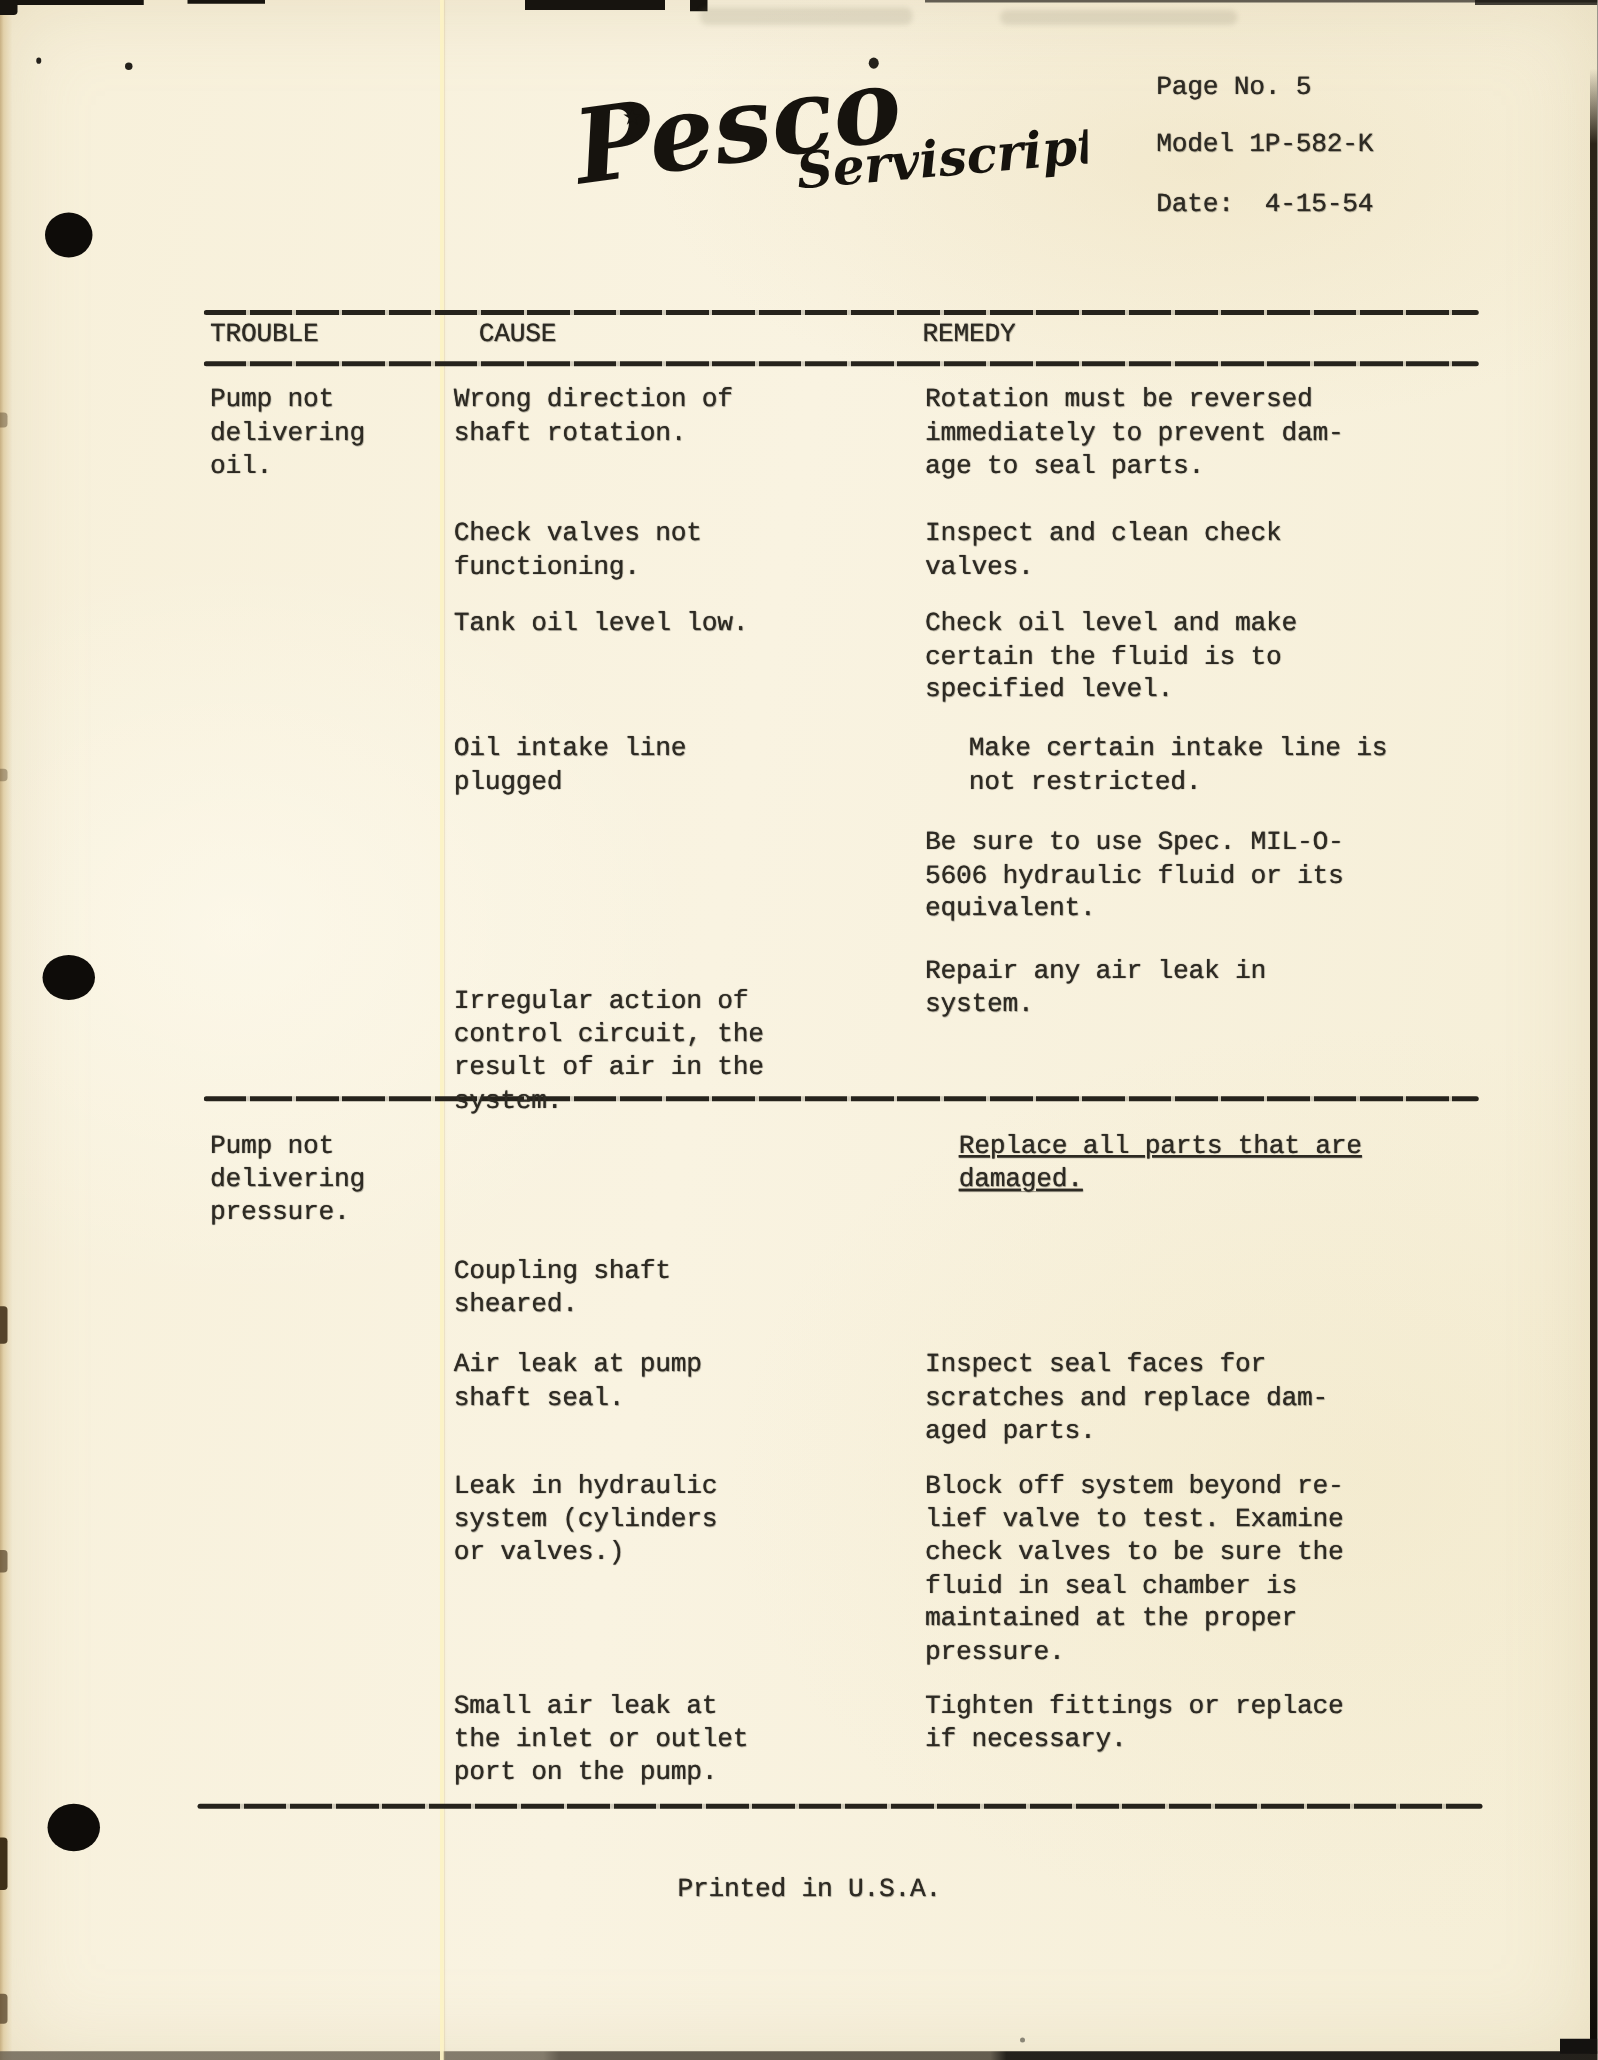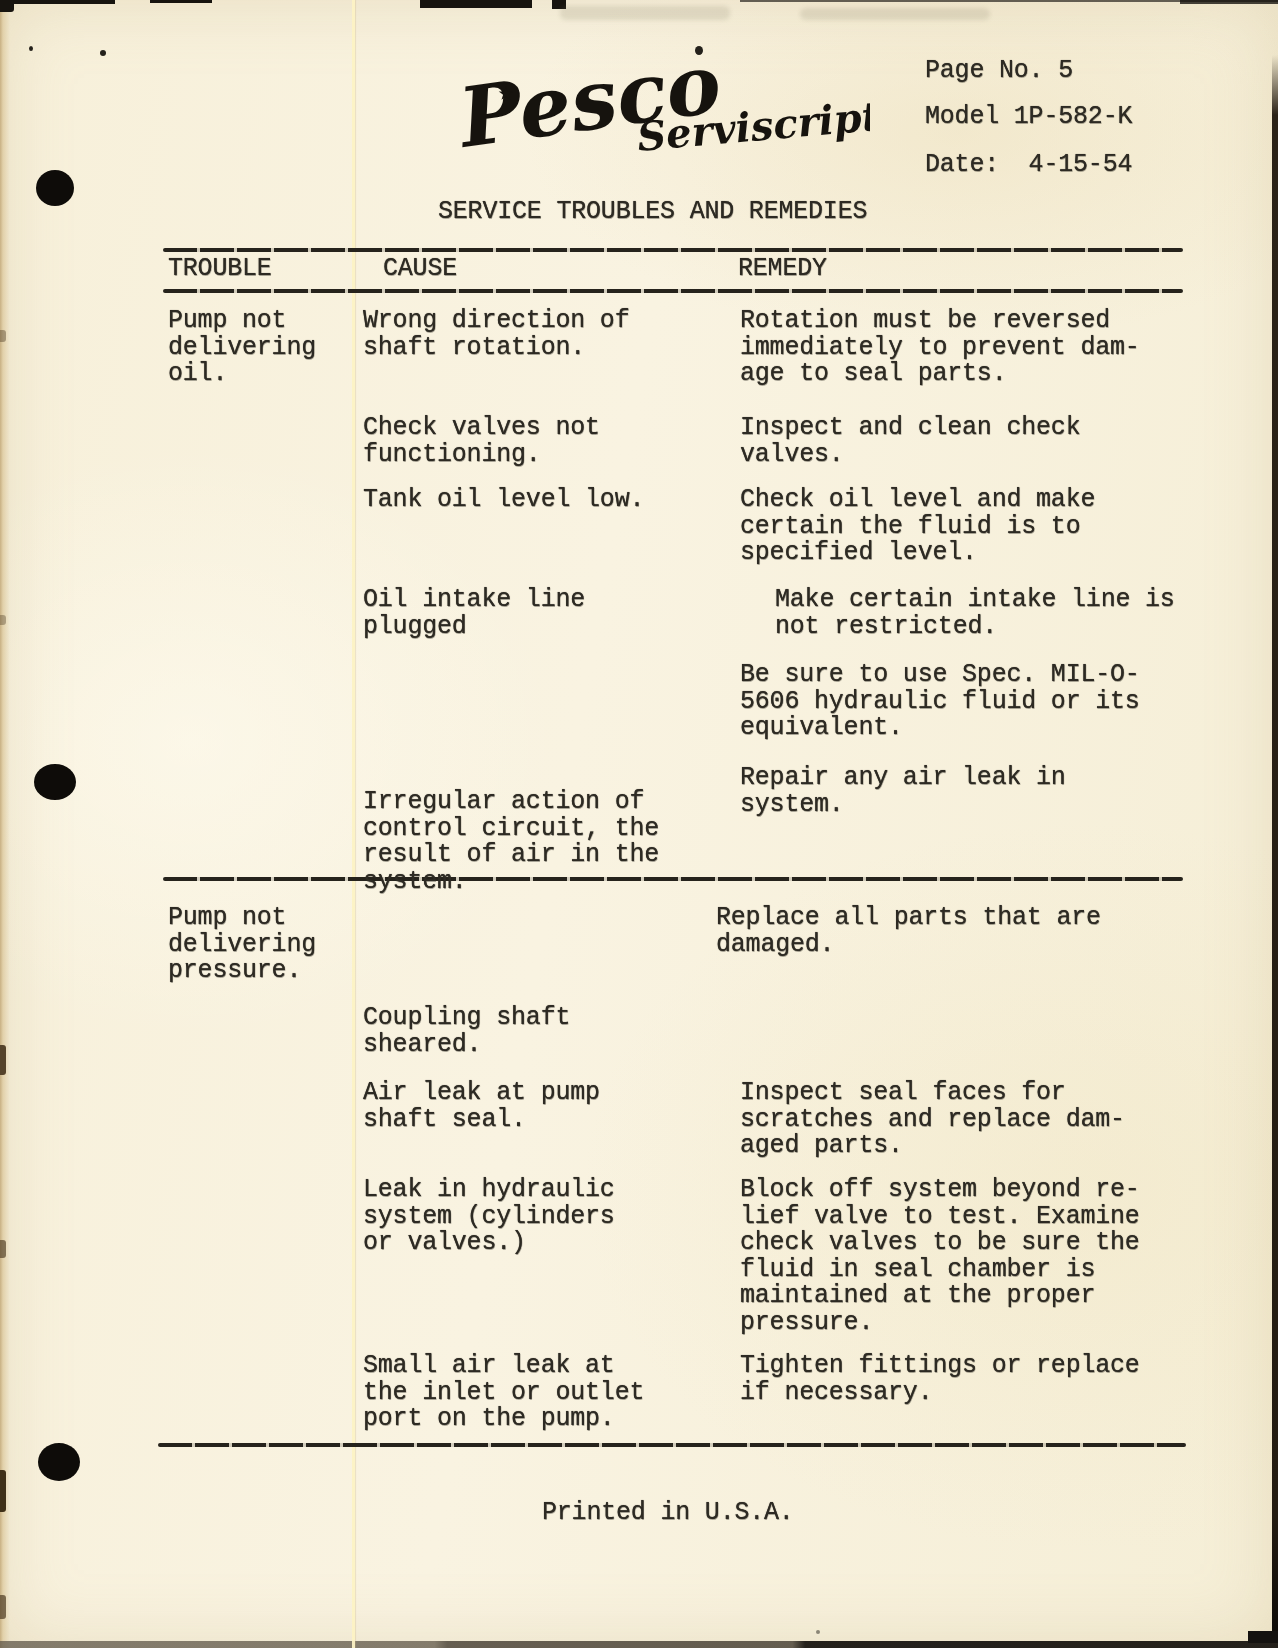--- a/index.html
+++ b/index.html
@@ -11,21 +11,21 @@
     background:
       radial-gradient(620px 300px at 75% 8%, rgba(233,218,178,.38), transparent 70%),
       radial-gradient(520px 420px at 15% 45%, rgba(255,252,241,.55), transparent 70%),
       radial-gradient(720px 520px at 85% 72%, rgba(238,226,188,.32), transparent 70%),
       linear-gradient(100deg, #f7f0da, #f9f3e1 45%, #f5eed6);
     box-shadow: inset 0 0 70px rgba(190,170,120,.28);
     font-family:"Liberation Mono","DejaVu Sans Mono",monospace;
   }
   .mono{
     position:absolute;
-    font-size:25px;
+    font-size:21px;
     line-height:26.5px;
     color:#2d2a23;
     letter-spacing:-0.2px;
     white-space:pre-wrap;
     text-shadow:0 0 0.8px rgba(45,42,35,.85), 0.5px 0.5px 0.6px rgba(45,42,35,.35);
   }
   .hrule{
     position:absolute;left:163px;width:1020px;height:4px;
     background:repeating-linear-gradient(90deg,#26231c 0 34px, rgba(38,35,28,.18) 34px 37px);
     border-radius:2px;
@@ -103,21 +103,20 @@
     <text x="48" y="70" font-size="26" fill="#16130e">★</text>
     <g transform="rotate(-5 290 110)">
       <text x="188" y="112" font-family="DejaVu Serif, serif" font-style="italic" font-weight="bold" font-size="40" fill="#16130e">Serviscript</text>
     </g>
   </svg>
 
   <div class="mono" style="left:925px;top:58px;">Page No. 5</div>
   <div class="mono" style="left:925px;top:104px;">Model 1P-582-K</div>
   <div class="mono" style="left:925px;top:152px;">Date:  4-15-54</div>
 
-  <div class="mono" style="left:438px;top:199px;">SERVICE TROUBLES AND REMEDIES</div>
 
   <div class="hrule" style="top:248px;"></div>
   <div class="hrule" style="top:289px;"></div>
   <div class="hrule" style="top:877px;"></div>
   <div class="hrule" style="top:1443px;left:158px;width:1028px;"></div>
 
   <div class="mono" style="left:168px;top:256px;">TROUBLE</div>
   <div class="mono" style="left:383px;top:256px;">CAUSE</div>
   <div class="mono" style="left:738px;top:256px;">REMEDY</div>
 
@@ -154,21 +153,21 @@
 control circuit, the
 result of air in the
 system.</div>
   <div class="mono" style="left:740px;top:765px;">Repair any air leak in
 system.</div>
 
   <div class="mono" style="left:168px;top:905px;">Pump not
 delivering
 pressure.</div>
 
-  <div class="mono" style="left:716px;top:905px;">Replace all parts that are
+  <div class="mono" style="left:767px;top:905px;text-decoration:underline;">Replace all parts that are
 damaged.</div>
 
   <div class="mono" style="left:363px;top:1005px;">Coupling shaft
 sheared.</div>
 
   <div class="mono" style="left:363px;top:1080px;">Air leak at pump
 shaft seal.</div>
   <div class="mono" style="left:740px;top:1080px;">Inspect seal faces for
 scratches and replace dam-
 aged parts.</div>

